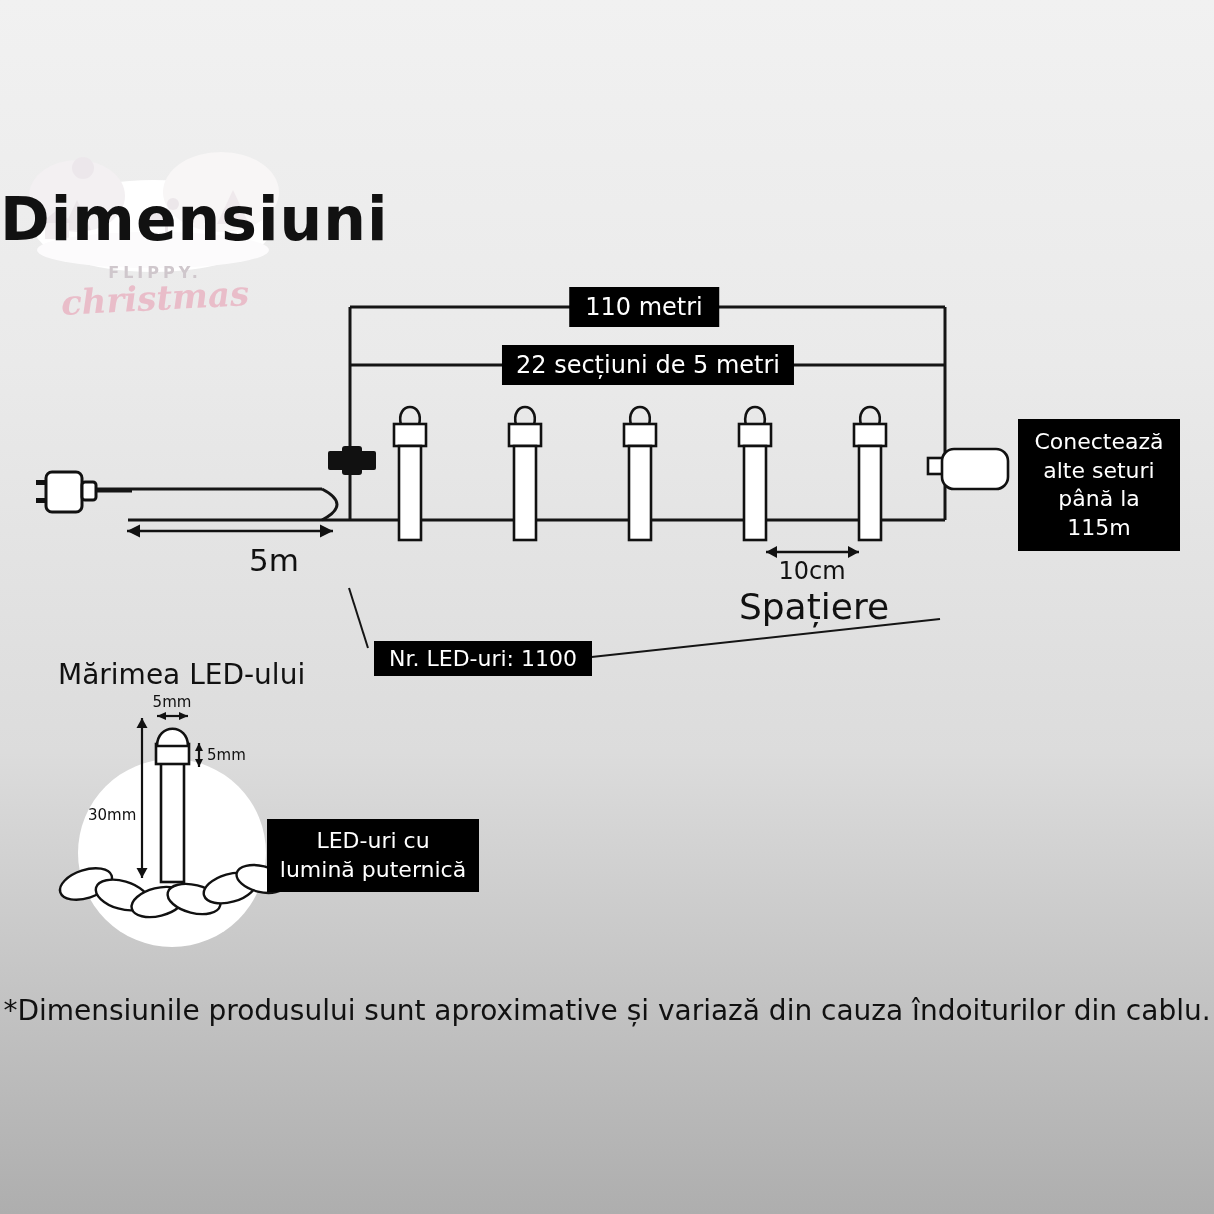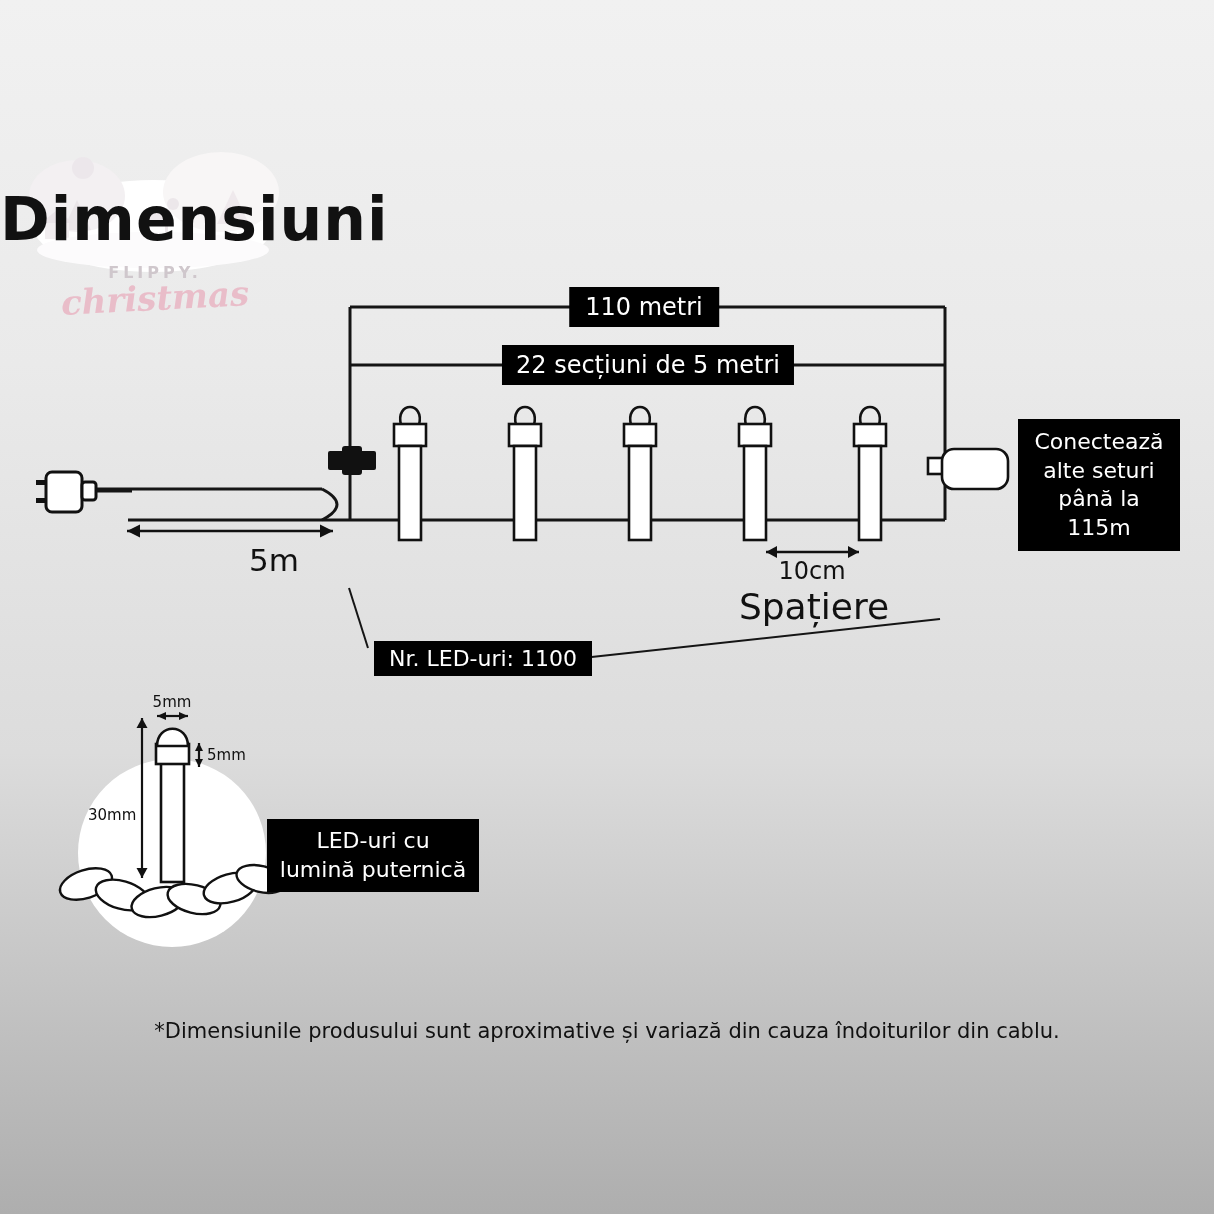--- a/index.html
+++ b/index.html
@@ -18,21 +18,21 @@
   #nrLed{left:374px;top:641px;font-size:22px;padding:5px 15px;}
   #fiveM{left:230px;top:560px;transform:translate(-50%,-50%);font-size:31px;margin-left:44px;}
   #tenCm{left:812px;top:571px;transform:translate(-50%,-50%);font-size:24px;}
   #spatiere{left:814px;top:606px;transform:translate(-50%,-50%);font-size:36px;}
   #marimea{left:58px;top:658px;font-size:28px;}
   #ledNote{left:267px;top:819px;width:188px;font-size:22px;line-height:1.3;padding:8px 12px;white-space:normal;}
   .dim{font-size:15px;}
   #dimTip{left:172px;top:702px;transform:translate(-50%,-50%);}
   #dimCap{left:207px;top:746px;}
   #dim30{left:88px;top:806px;width:46px;text-align:left;white-space:nowrap;}
-  #disclaimer{left:0;right:0;top:994px;text-align:center;font-size:21px;margin-top:25px;}
+  #disclaimer{left:0;right:0;top:994px;text-align:center;font-size:28px;}
   .logo{position:absolute;left:25px;top:138px;width:260px;}
   .logo .brand{margin-top:-14px;text-align:center;font-size:16px;letter-spacing:4px;color:#cfc7cc;font-weight:700;}
   .logo .brand-script{text-align:center;font-family:"DejaVu Serif","Liberation Serif",serif;font-style:italic;font-weight:700;font-size:34px;color:#e9bdc9;transform:rotate(-3deg);margin-top:-4px;}
 </style>
 </head>
 <body>
 
 <div class="stage">
 
   <svg class="layer" viewBox="0 0 1214 1214" aria-hidden="true">
@@ -174,19 +174,20 @@
 
   <div class="lbl black-box" id="box110">110 metri</div>
   <div class="lbl black-box" id="box22">22 secțiuni de 5 metri</div>
   <div class="lbl black-box" id="connNote">Conectează alte seturi până la 115m</div>
   <div class="lbl black-box" id="nrLed">Nr. LED-uri: 1100</div>
 
   <div class="lbl" id="fiveM">5m</div>
   <div class="lbl" id="tenCm">10cm</div>
   <div class="lbl" id="spatiere">Spațiere</div>
 
+  <div class="lbl" id="marimea">Mărimea LED-ului</div>
   <div class="lbl dim" id="dimTip">5mm</div>
   <div class="lbl dim" id="dimCap">5mm</div>
   <div class="lbl dim" id="dim30">30mm</div>
   <div class="lbl black-box" id="ledNote">LED-uri cu lumină puternică</div>
 
   <div class="lbl" id="disclaimer">*Dimensiunile produsului sunt aproximative și variază din cauza îndoiturilor din cablu.</div>
 </div>
 
 </body></html>

